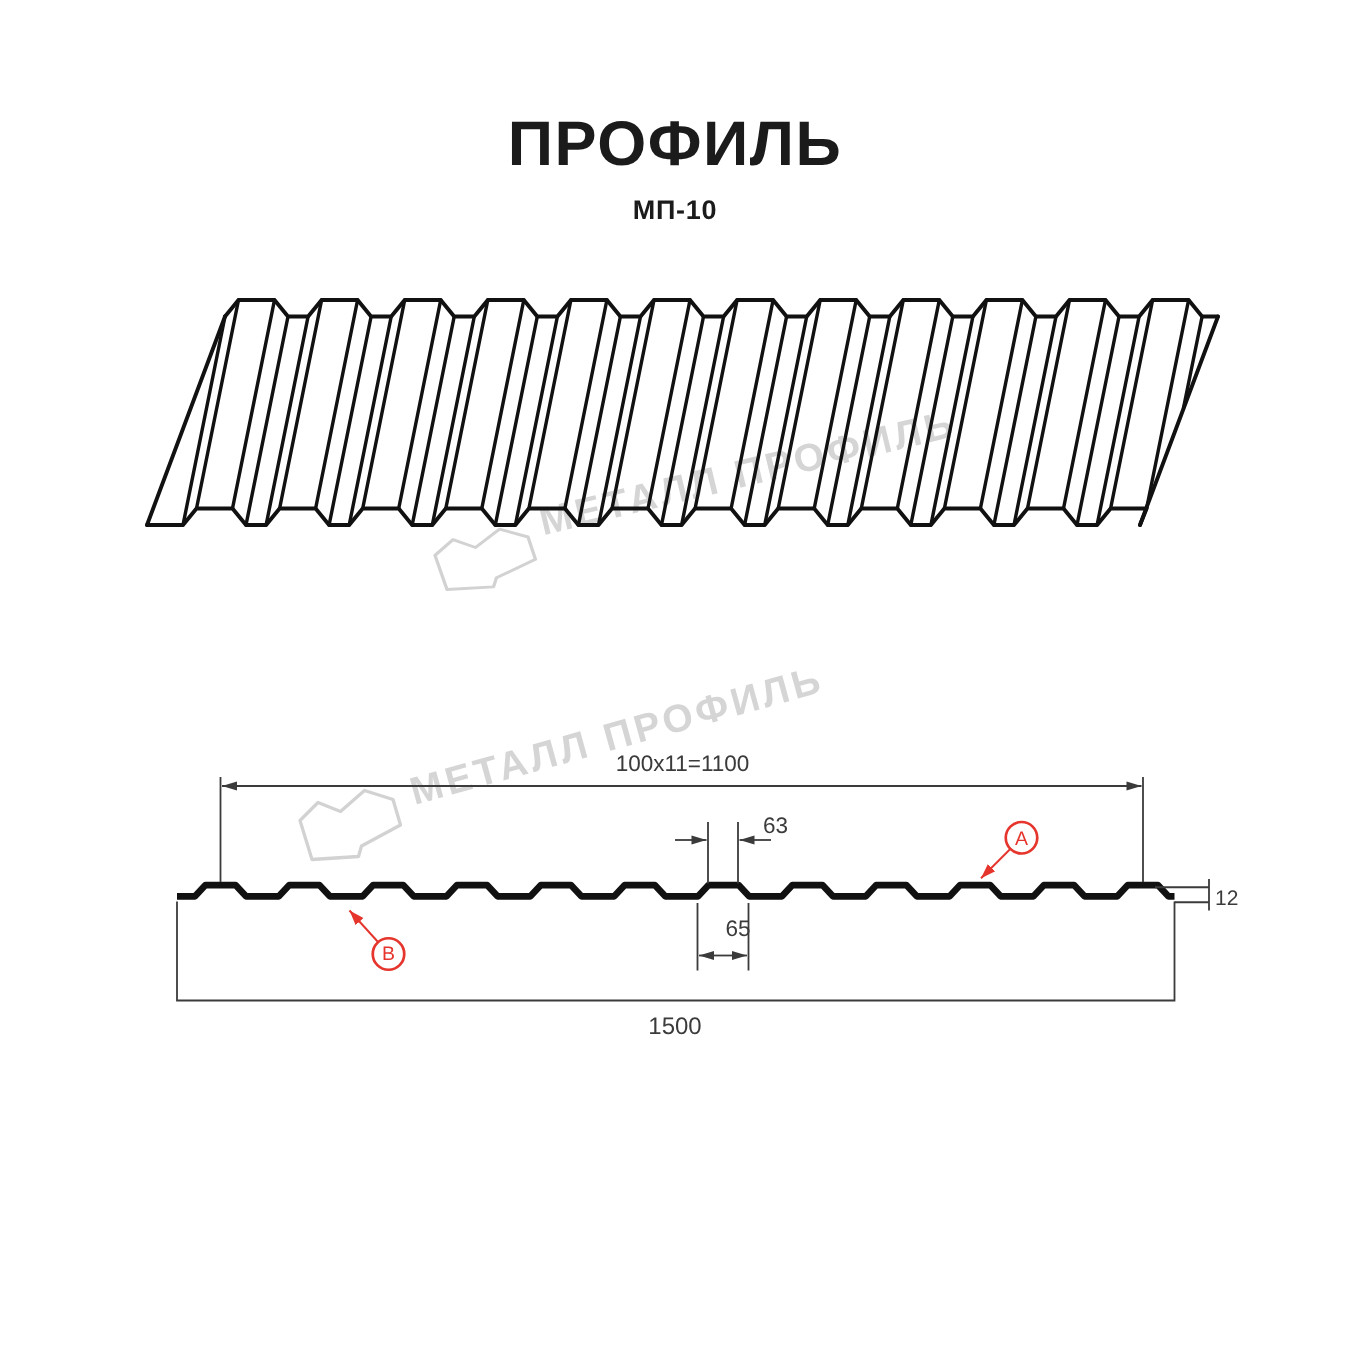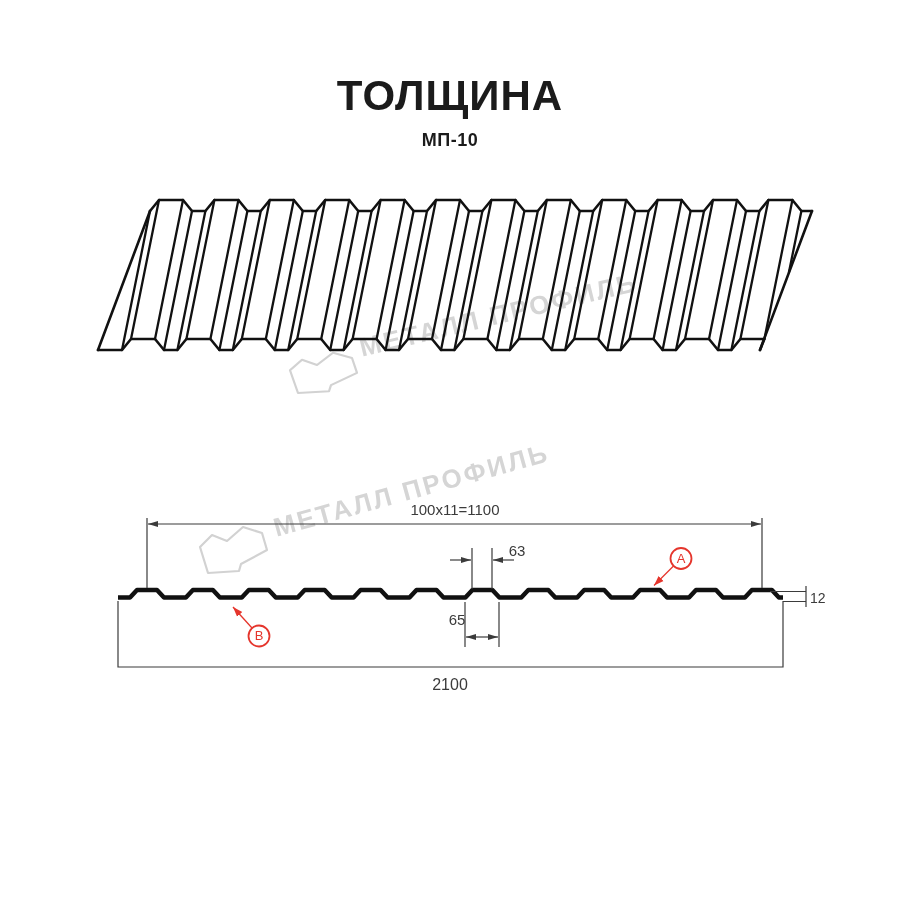--- a/index.html
+++ b/index.html
@@ -22,36 +22,36 @@
   }
   .wm-text{
     color:#d5d5d5;font-weight:700;font-size:26px;line-height:28px;letter-spacing:2.5px;
     white-space:nowrap;transform-origin:0 50%;
   }
   .wm1{left:360px;top:334px;transform:rotate(-13.5deg);}
   .wm2{left:274px;top:514px;transform:rotate(-15.5deg);}
   .dim{color:#3b3b3b;font-size:15px;line-height:16px;text-align:center;}
   .dim-1100{left:355px;top:502px;width:200px;}
   .dim-35{left:500px;top:543px;width:34px;}
-  .dim-65{left:447px;top:612px;width:20px;}
+  .dim-65{left:482px;top:612px;width:20px;}
   .dim-10{left:810px;top:590px;width:30px;text-align:left;font-size:14px;}
   .dim-1200{left:390px;top:677px;width:120px;font-size:16px;}
   .callout-letter{
     width:16px;text-align:center;font-size:13px;line-height:15px;font-weight:400;color:#e5352c;
   }
   .callout-a{left:673px;top:551px;}
   .callout-b{left:251px;top:628px;}
   svg{position:absolute;left:0;top:0;}
 </style>
 </head>
 <body>
 
 <div class="canvas">
 
-  <div class="abs title">ТОЛЩИНА</div>
+  <div class="abs title">ПРОФИЛЬ</div>
   <div class="abs subtitle">МП-10</div>
 
   <div class="abs wm-text wm1">МЕТАЛЛ ПРОФИЛЬ</div>
   <div class="abs wm-text wm2">МЕТАЛЛ ПРОФИЛЬ</div>
 
   <svg width="900" height="900" viewBox="0 0 900 900">
     <defs>
       <marker id="ma" markerWidth="12" markerHeight="9" refX="10.5" refY="4" orient="auto" markerUnits="userSpaceOnUse">
         <path d="M0.5,1 L10.5,4 L0.5,7 z" fill="#3b3b3b"></path>
       </marker>
@@ -98,18 +98,18 @@
       <line x1="673.5" y1="566" x2="654" y2="585.5" stroke-width="1.3" marker-end="url(#mr)"></line>
       <circle cx="259" cy="636" r="10.5"></circle>
       <line x1="252" y1="628" x2="233" y2="607" stroke-width="1.3" marker-end="url(#mr)"></line>
     </g>
   </svg>
 
   <div class="abs dim dim-1100">100x11=1100</div>
   <div class="abs dim dim-35">63</div>
   <div class="abs dim dim-65">65</div>
   <div class="abs dim dim-10">12</div>
-  <div class="abs dim dim-1200">2100</div>
+  <div class="abs dim dim-1200">1500</div>
 
   <div class="abs callout-letter callout-a">A</div>
   <div class="abs callout-letter callout-b">B</div>
 
 </div>
 
 </body></html>

